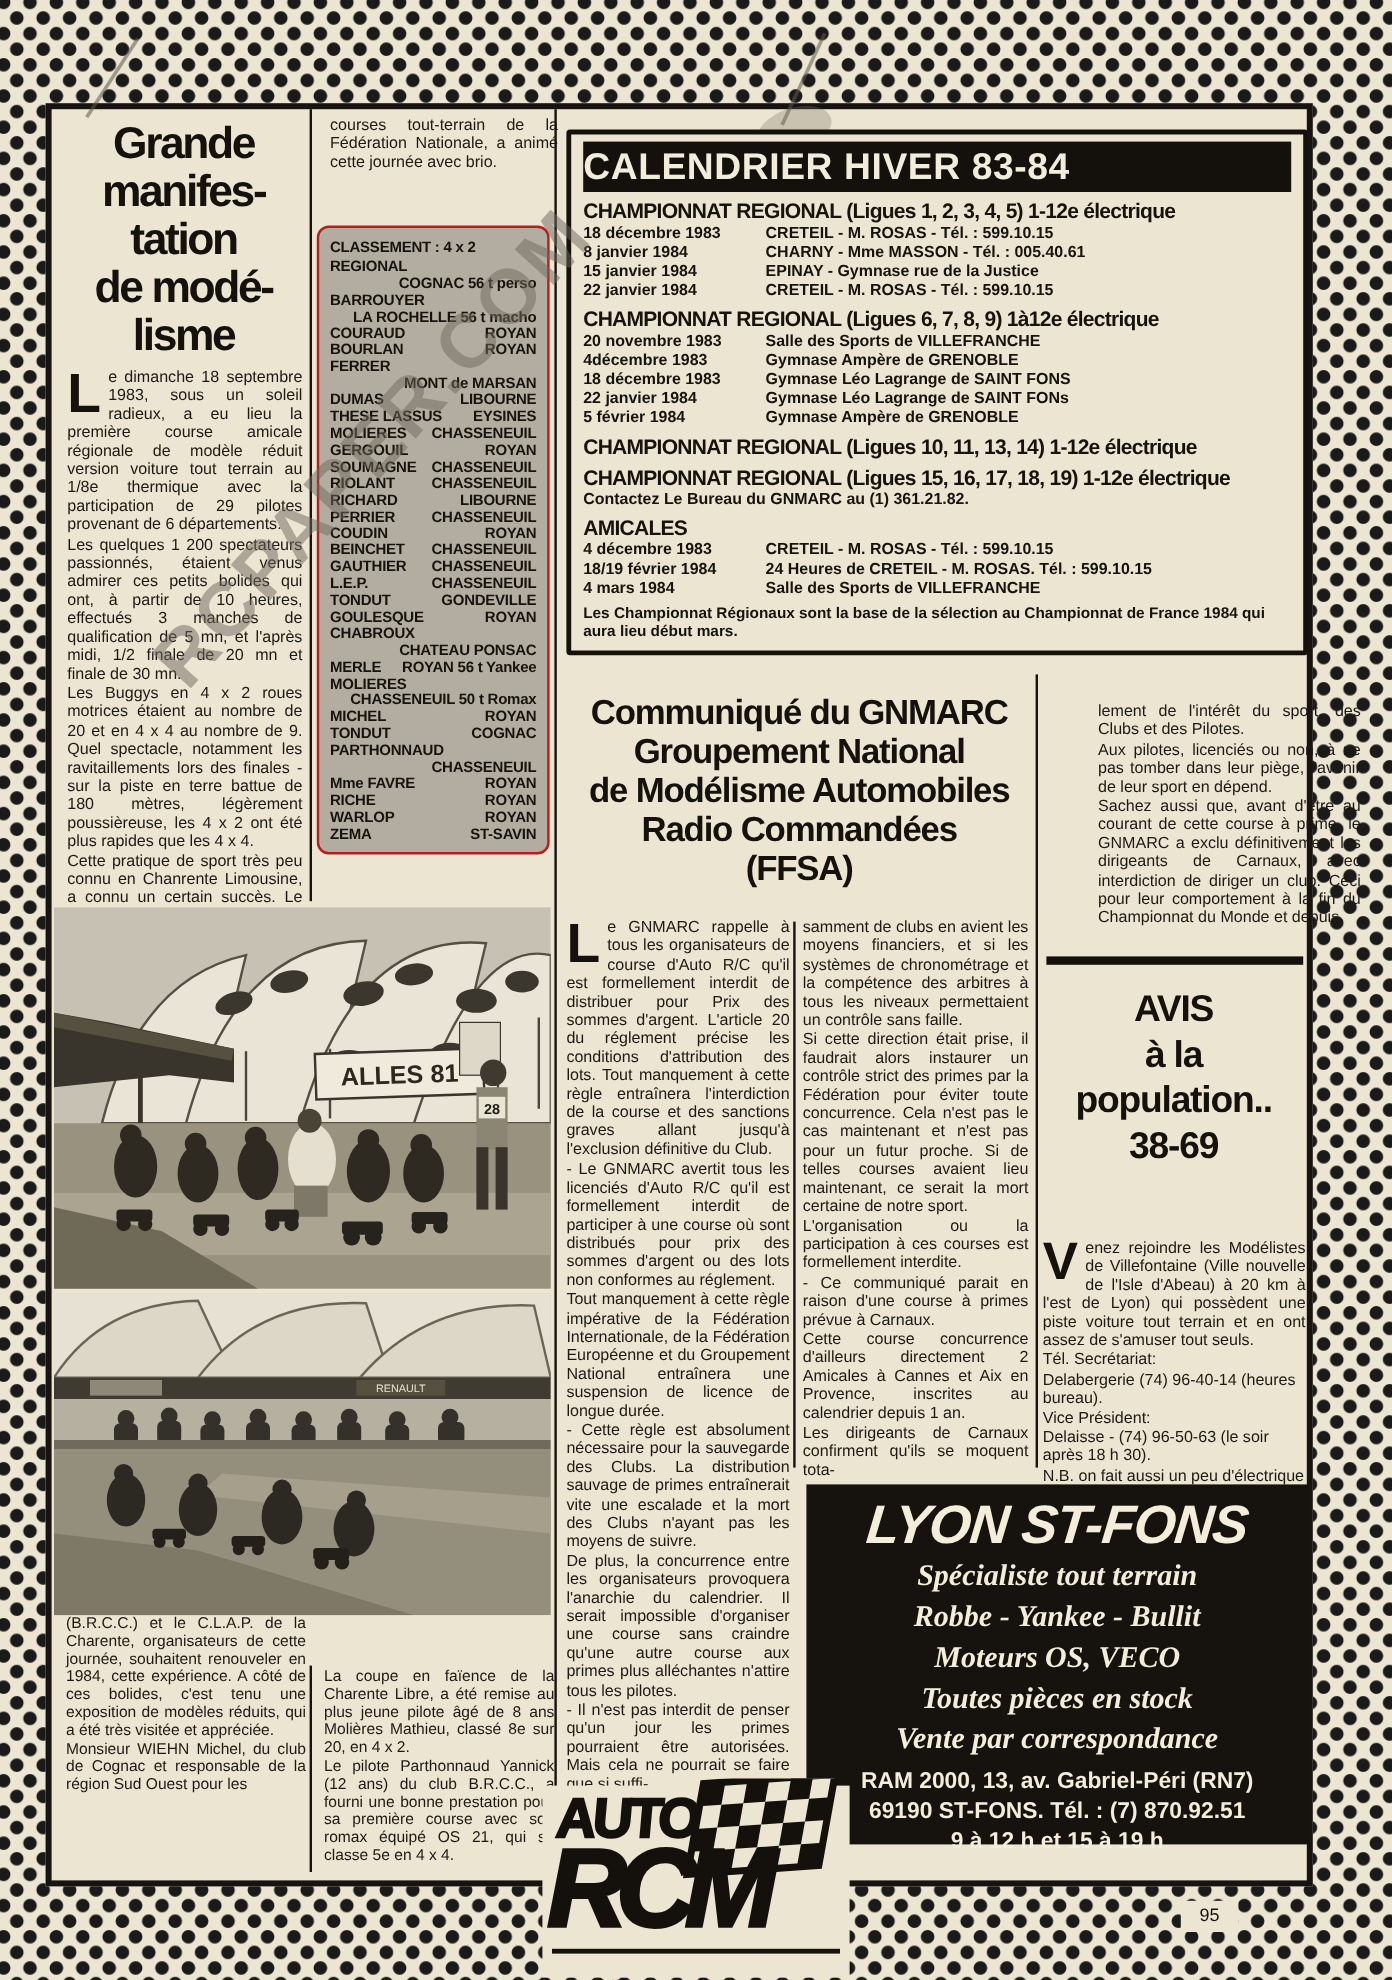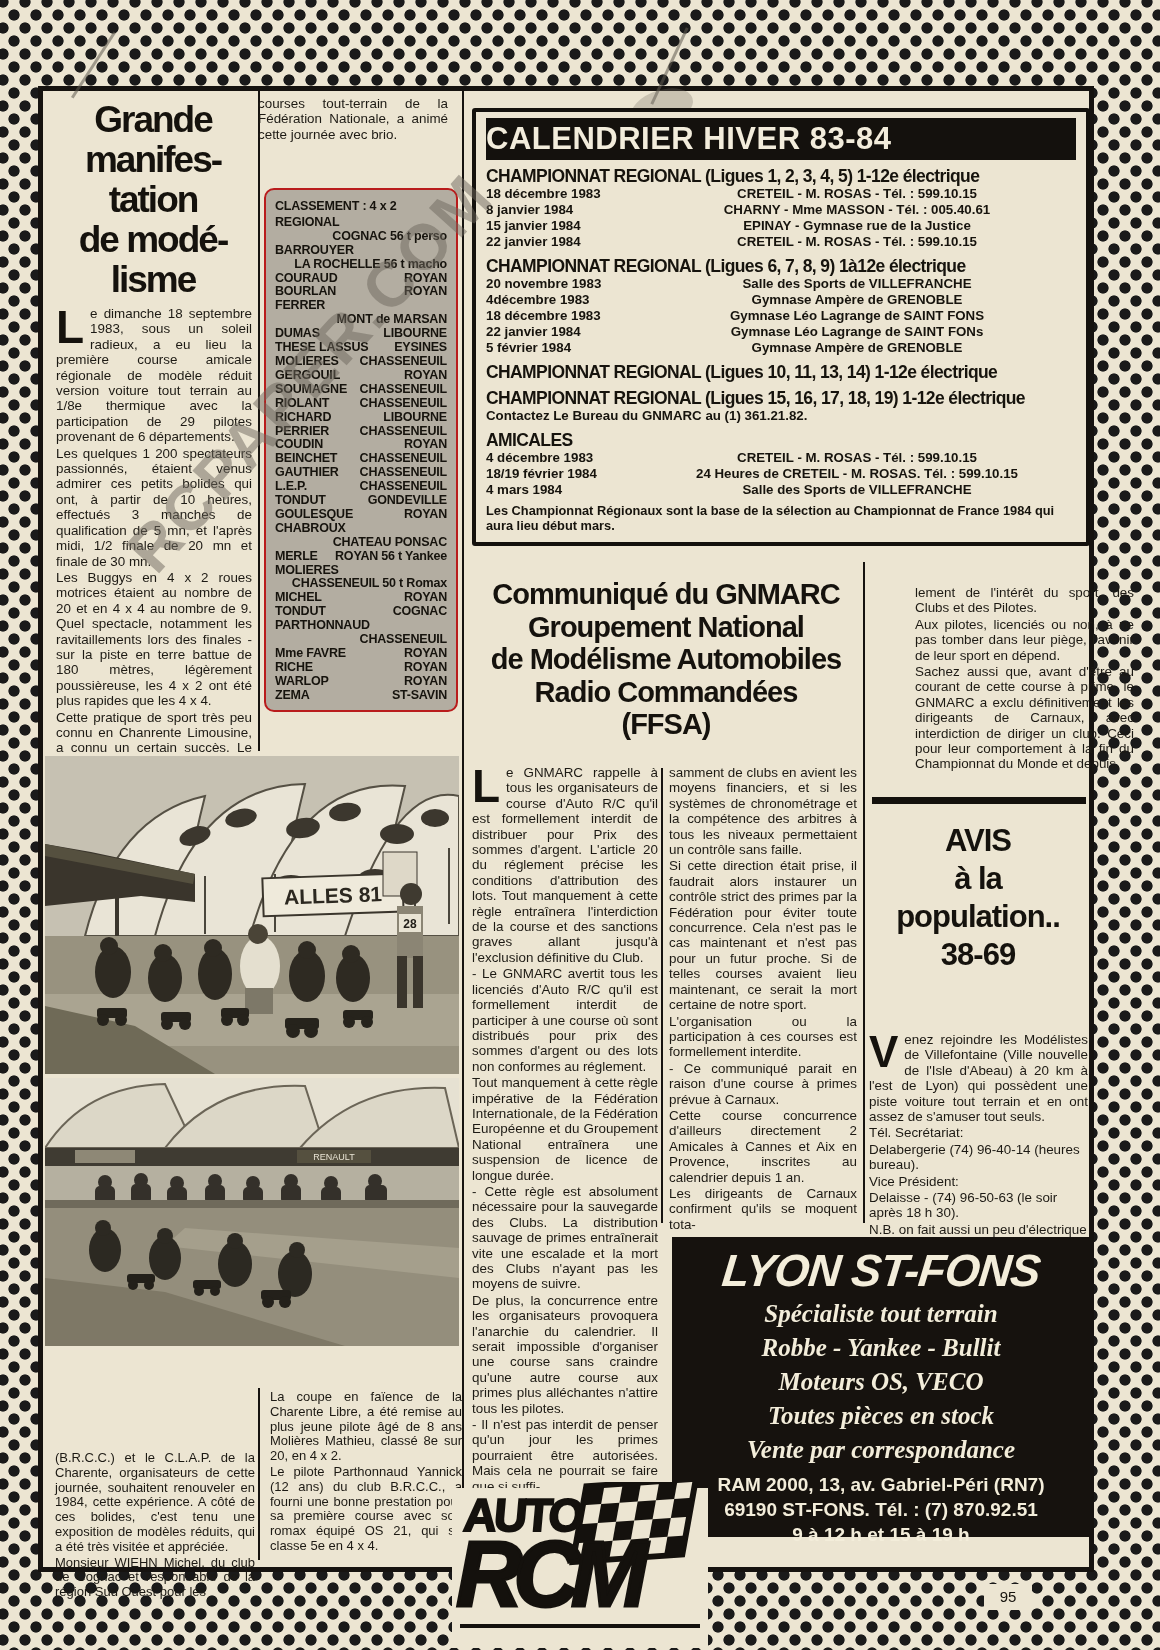--- a/index.html
+++ b/index.html
@@ -45,21 +45,21 @@
   .body-text p{margin:0 0 1px 0;}
   .body-text p.plain{text-align:left;}
   .dropcap{float:left;font-size:46px;line-height:38px;font-weight:bold;padding:2px 6px 0 0;color:#15120d;}
 
   
   .article-title{
     position:absolute;left:55px;top:100px;width:196px;text-align:center;
     font-weight:bold;font-size:37px;line-height:40px;letter-spacing:-2px;color:#15120d;
   }
   .left-body{position:absolute;left:56px;top:306px;width:196px;}
-  .col2-intro{position:absolute;left:258px;top:96px;width:190px;}
+  .col2-intro{position:absolute;left:275px;top:96px;width:190px;}
 
   
   .cl-box{
     position:absolute;left:264px;top:188px;width:194px;height:524px;box-sizing:border-box;
     background:#b3ada1;border:2px solid #b91c1c;border-radius:10px;
     padding:10px 9px;font-weight:bold;font-size:12.5px;line-height:13.9px;
     letter-spacing:-0.2px;color:#16130d;
   }
   .cl-title{margin-bottom:2px;}
   .cl-row{display:flex;justify-content:space-between;}
@@ -73,21 +73,21 @@
     border:4px solid #14110d;border-radius:3px;background:#ece5d2;
     padding:6px 10px 8px;color:#16130d;
   }
   .cal-banner{
     background:#14110d;color:#f2ecdb;
     font-weight:bold;font-size:31px;line-height:42px;letter-spacing:0.5px;
   }
   .cal-head{font-weight:bold;font-size:17.5px;line-height:19px;letter-spacing:-0.6px;margin-top:7px;}
   .cal-row{display:flex;font-weight:bold;font-size:13.3px;line-height:16px;}
   .cal-date{width:152px;flex:none;}
-  .cal-venue{flex:1;text-align:center;}
+  .cal-venue{flex:1;}
   .cal-contact{font-weight:bold;font-size:13.3px;line-height:16px;}
   .cal-foot{font-weight:bold;font-size:12.8px;line-height:14.8px;margin-top:6px;}
 
   
   .com-title{
     position:absolute;left:468px;top:578px;width:396px;text-align:center;
     font-weight:bold;font-size:29px;line-height:32.5px;letter-spacing:-1px;color:#15120d;
   }
   .com-col1{position:absolute;left:472px;top:765px;width:186px;}
   .com-col2{position:absolute;left:669px;top:765px;width:188px;}
@@ -96,21 +96,21 @@
   
   .hbar{position:absolute;left:872px;top:797px;width:214px;height:7px;background:#14110d;}
   .avis-title{
     position:absolute;left:868px;top:822px;width:220px;text-align:center;
     font-weight:bold;font-size:31px;line-height:38px;letter-spacing:-1px;color:#15120d;
   }
   .avis-body{position:absolute;left:869px;top:1032px;width:219px;}
   .avis-body .dropcap{font-size:44px;line-height:36px;}
 
   
-  .bl-col1{position:absolute;left:55px;top:1451px;width:200px;font-size:13px;line-height:14.8px;}
+  .bl-col1{position:absolute;left:55px;top:1346px;width:200px;font-size:13px;line-height:14.8px;}
   .bl-col2{position:absolute;left:270px;top:1390px;width:192px;font-size:13px;line-height:14.8px;}
 
   
   .photo1{position:absolute;left:45px;top:756px;width:414px;height:318px;}
   .photo2{position:absolute;left:45px;top:1078px;width:414px;height:268px;}
   .photo1 svg,.photo2 svg{display:block;}
 
   
   .ad{
     position:absolute;left:672px;top:1237px;width:418px;height:300px;box-sizing:border-box;

